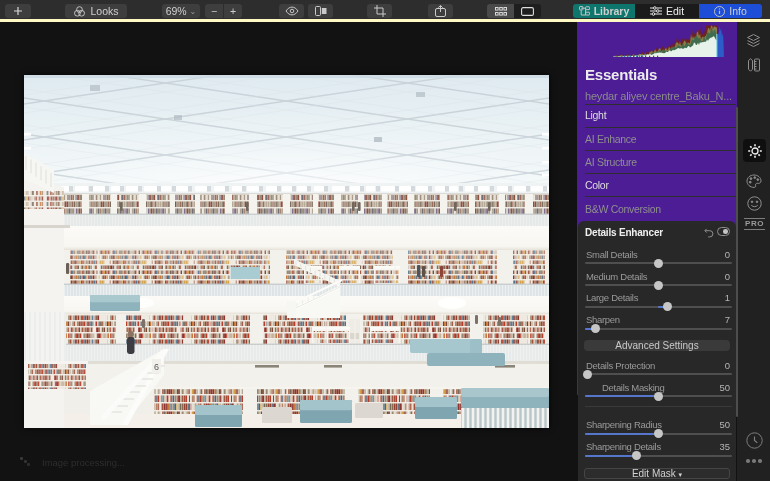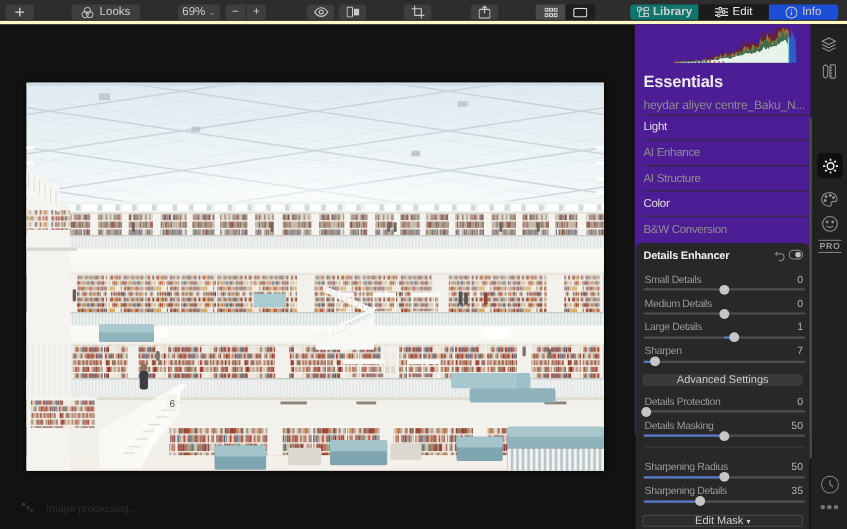--- a/index.html
+++ b/index.html
@@ -1551,21 +1551,21 @@
         <div class="knob" style="left:6px;"></div>
       </div>
 
     <div style="position:absolute; left:6px; top:119.5px; width:146px; height:11px; background:#3a3a3a; border-radius:4px; text-align:center; line-height:11px; font-size:10px; color:#c9c9c9;">Advanced Settings</div>
 
     <div class="row-label" style="top:139px;">Details Protection</div>
       <div class="row-val" style="top:139px;">0</div>
     <div class="track" style="top:152.5px;">
         <div class="knob" style="left:-2px;"></div>
       </div>
-    <div class="row-label" style="top:161.5px;">Details Masking</div>
+    <div class="row-label" style="top:161.5px;margin-left:16px;">Details Masking</div>
       <div class="row-val" style="top:161.5px;">50</div>
     <div class="track" style="top:174.5px;">
         <div class="trackfill" style="left:0; width:73px;"></div>
         <div class="knob" style="left:69px;"></div>
       </div>
     <div style="position:absolute; left:7px; top:185.5px; width:147px; height:1px; background:#3a3a3a;"></div>
     <div class="row-label" style="top:198.5px;">Sharpening Radius</div>
       <div class="row-val" style="top:198.5px;">50</div>
     <div class="track" style="top:212px;">
         <div class="trackfill" style="left:0; width:73px;"></div>

